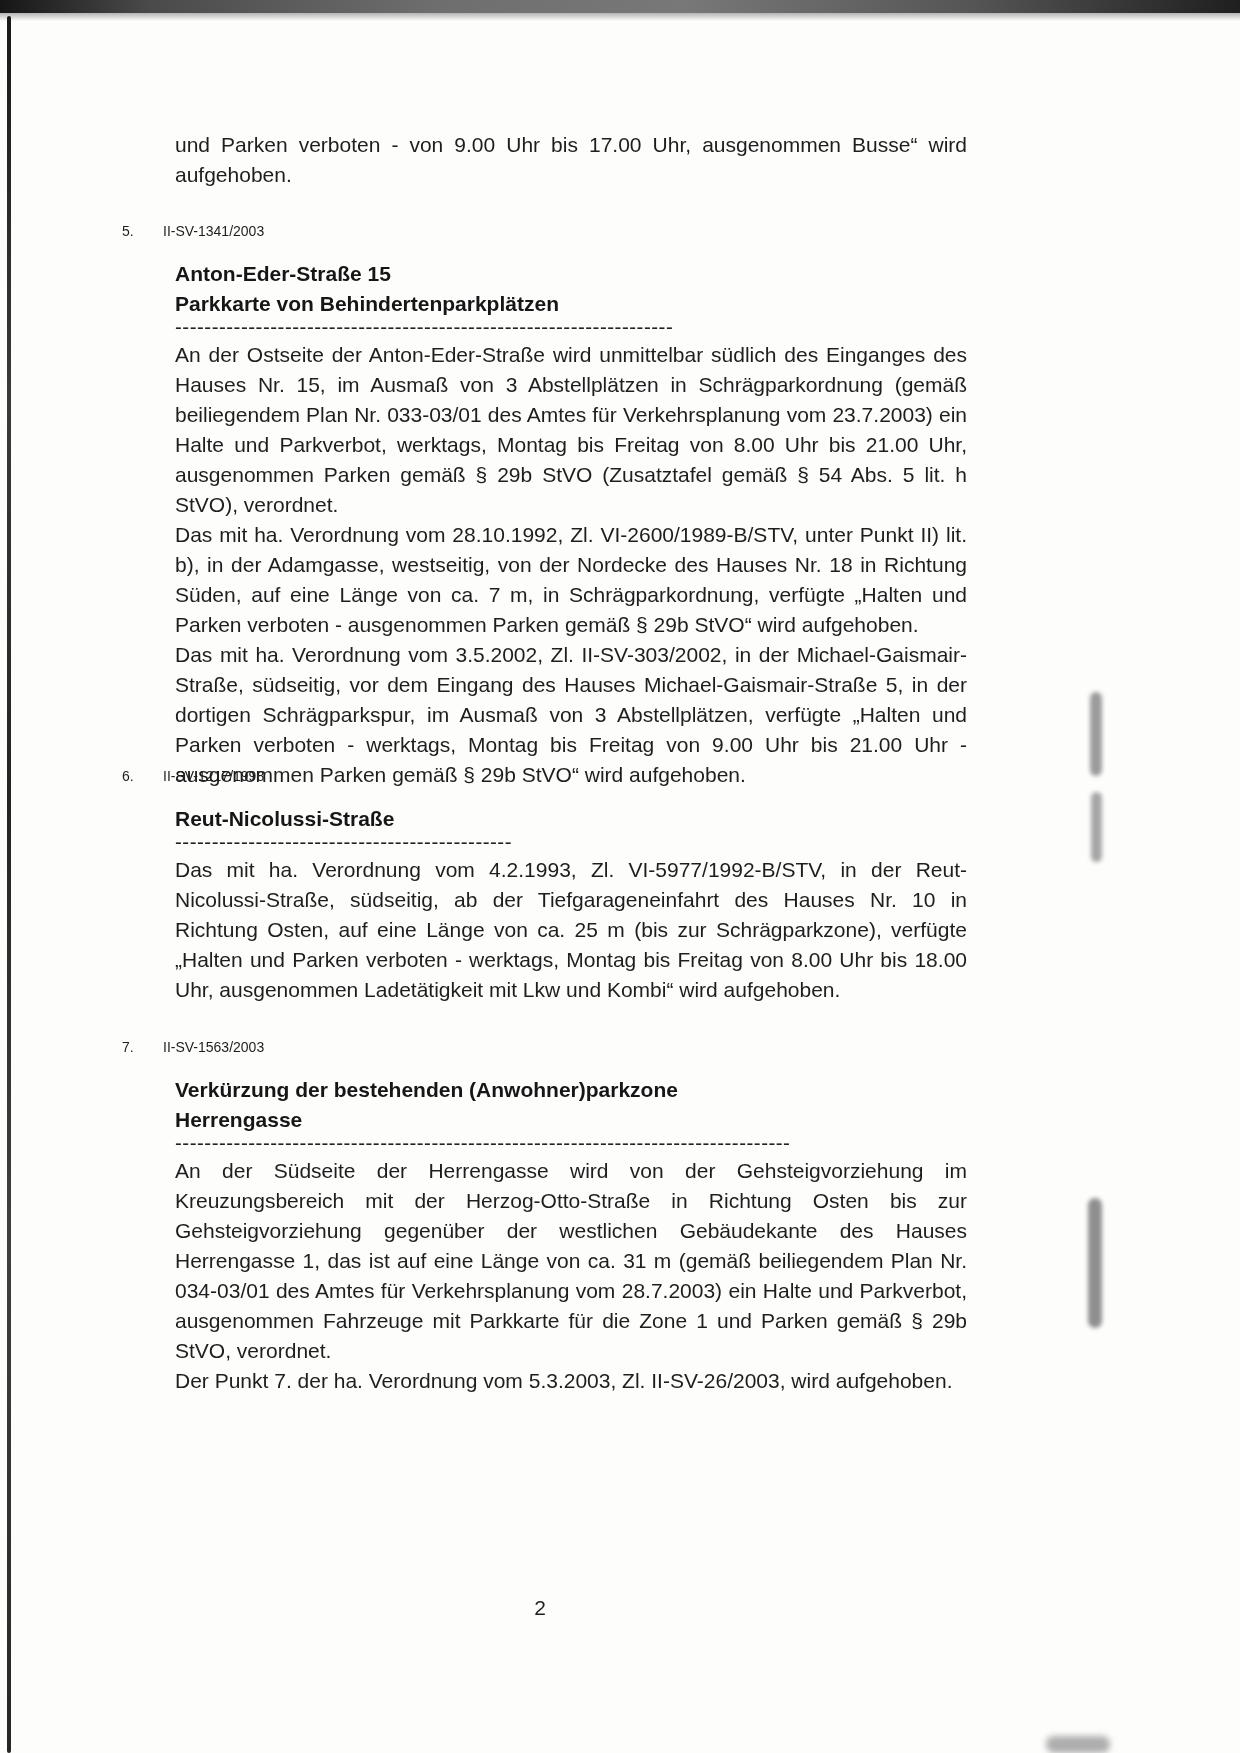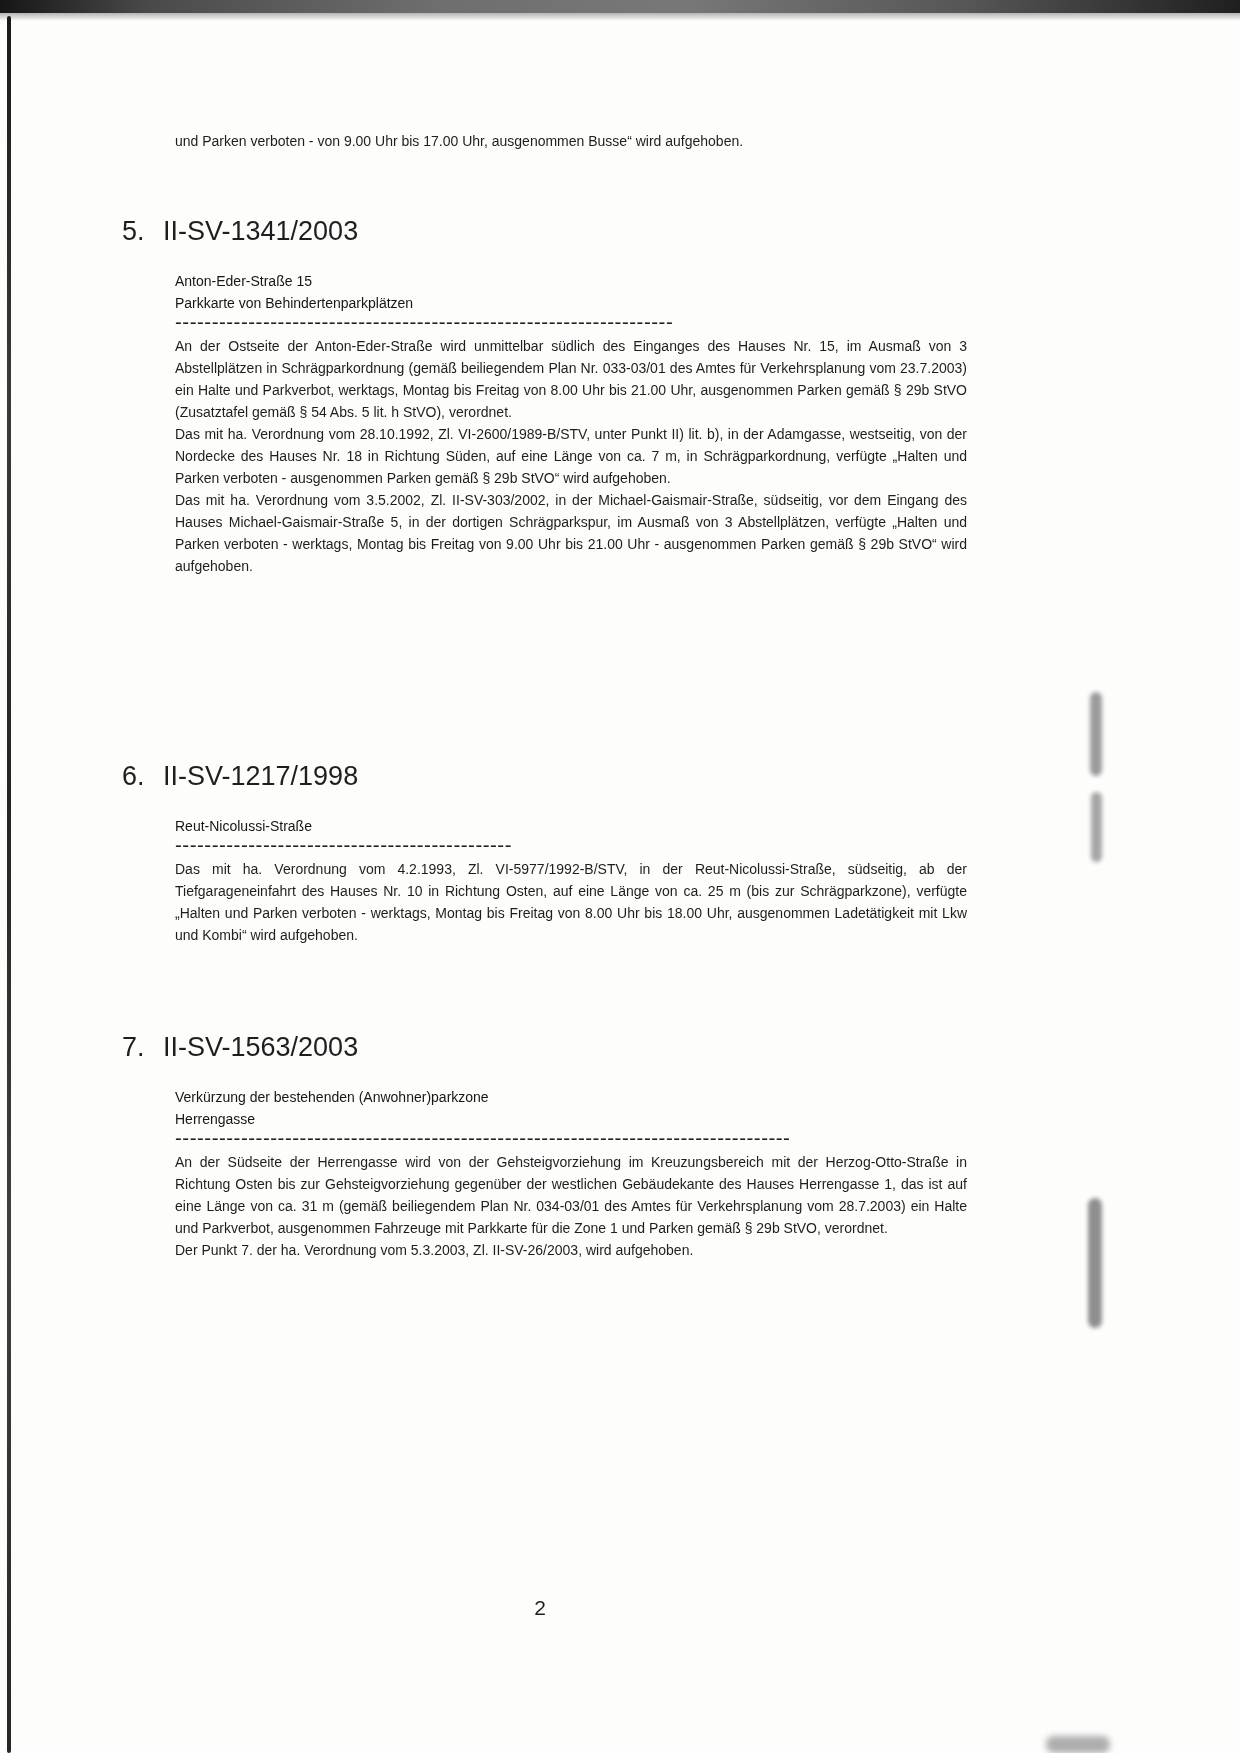--- a/index.html
+++ b/index.html
@@ -31,39 +31,39 @@
     background: linear-gradient(180deg, #1a1a1a 0%, #3a3a3a 22%, #242424 45%, #404040 70%, #262626 100%);
     border-radius: 2px;
   }
   .blob { position: absolute; border-radius: 8px; filter: blur(2px); }
   .blob-a { left: 1090px; top: 692px;  width: 12px; height: 84px;  background: #9b9b9b; }
   .blob-b { left: 1091px; top: 792px;  width: 11px; height: 70px;  background: #a6a6a6; }
   .blob-c { left: 1088px; top: 1198px; width: 14px; height: 130px; background: #8f8f8f; }
   .blob-d { left: 1046px; top: 1736px; width: 64px; height: 17px;  background: #aeaeae; filter: blur(3px); }
 
   
-  .textsize { font-size: 14px; line-height: 22px; }
+  .textsize { font-size: 21px; line-height: 30px; }
   .justify { text-align: justify; }
   .justify p { margin: 0; }
 
   .intro {
     position: absolute; left: 175px; top: 130px; width: 792px;
   }
 
   .section { position: absolute; left: 122px; width: 850px; }
   .sec-5 { top: 220px; }
   .sec-6 { top: 765px; }
   .sec-7 { top: 1036px; }
 
-  .section-head { font-size: 27px; line-height: 23.5px; white-space: nowrap; }
+  .section-head { font-size: 14px; line-height: 23.5px; white-space: nowrap; }
   .sec-num { display: inline-block; width: 41px; }
 
   .section-titles {
-    margin-left: 53px; margin-top: 26px;
-    font-weight: normal; color: #161616;
+    margin-left: 53px; margin-top: 15px;
+    font-weight: bold; color: #161616;
   }
   .divider {
     margin-left: 53px; margin-top: 1px;
     font-size: 20.5px; line-height: 13px;
     letter-spacing: 0.5px; white-space: nowrap; overflow: hidden;
     color: #222; width: 792px;
   }
   .section-paras {
     margin-left: 53px; margin-top: 7px; width: 792px;
   }

